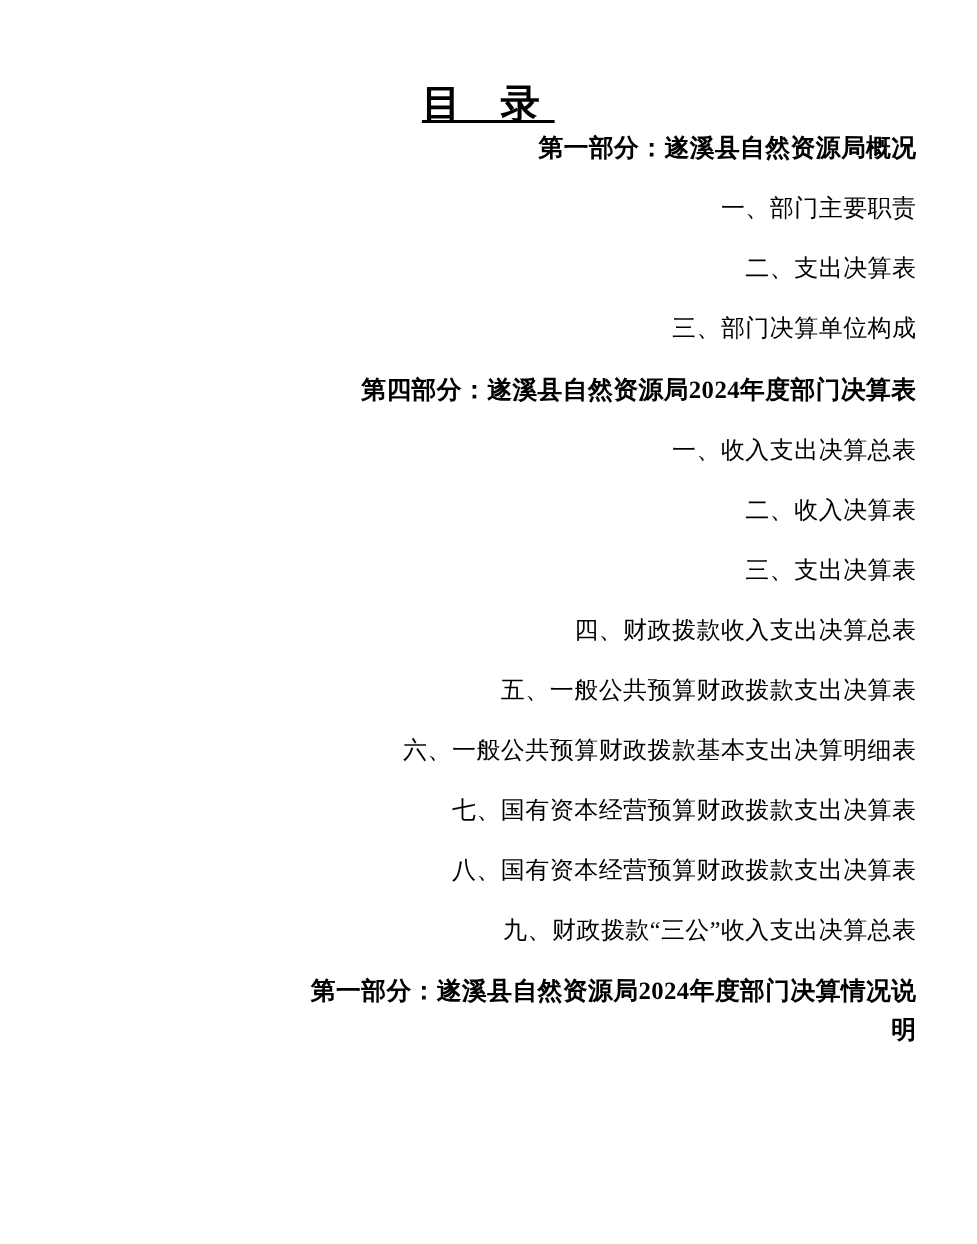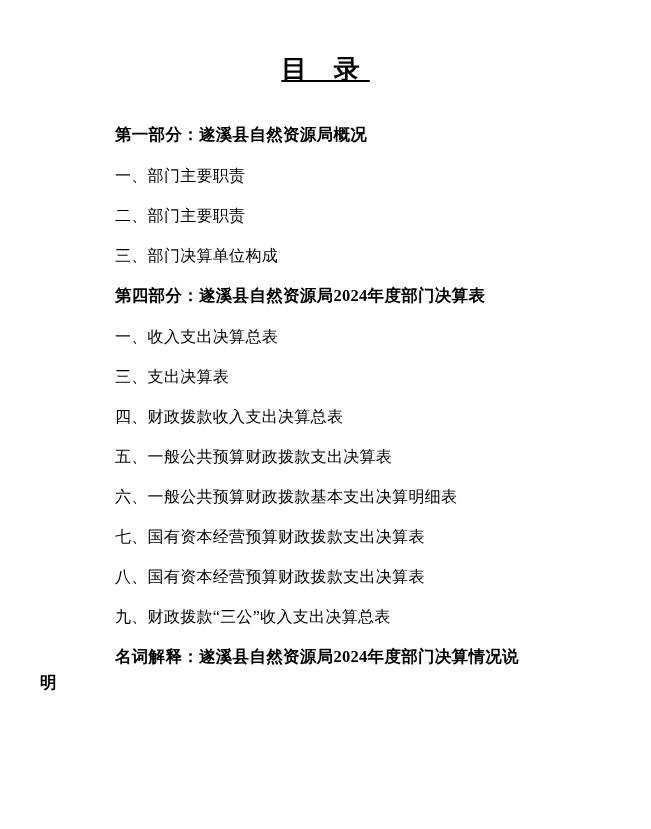--- a/index.html
+++ b/index.html
@@ -26,22 +26,22 @@
     text-align: center;
     font-size: 26px;
     font-weight: bold;
     letter-spacing: 10px;
     margin-top: 52px;
     margin-bottom: 0;
     font-family: "Liberation Serif", "DejaVu Serif", serif;
     text-decoration: underline;
   }
   .toc {
-    margin-top: 36px;
     padding-left: 0;
+    text-align: right;
   }
   .entry {
     font-size: 16px;
     line-height: 1.5;
     margin-bottom: 16px;
     padding-left: 115px;
     padding-right: 40px;
     letter-spacing: 0.3px;
   }
   .entry.part {
@@ -56,35 +56,36 @@
 <body>
 
 <div class="page">
 
   <div class="doc-title">目 录</div>
 
   <div class="toc">
 
     <div class="entry part">第一部分：遂溪县自然资源局概况</div>
     <div class="entry sub">一、部门主要职责</div>
-    <div class="entry sub">二、部门主要职责</div>
+    <div class="entry sub">二、支出决算表</div>
     <div class="entry sub">三、部门决算单位构成</div>
 
     <div class="entry part">第四部分：遂溪县自然资源局2024年度部门决算表</div>
     <div class="entry sub">一、收入支出决算总表</div>
+    <div class="entry sub">二、收入决算表</div>
     <div class="entry sub">三、支出决算表</div>
     <div class="entry sub">四、财政拨款收入支出决算总表</div>
     <div class="entry sub">五、一般公共预算财政拨款支出决算表</div>
     <div class="entry sub">六、一般公共预算财政拨款基本支出决算明细表</div>
     <div class="entry sub">七、国有资本经营预算财政拨款支出决算表</div>
     <div class="entry sub">八、国有资本经营预算财政拨款支出决算表</div>
     <div class="entry sub">九、财政拨款“三公”收入支出决算总表</div>
 
     <div class="entry part" style="margin-bottom:2px;">
-      <span>名词解释：遂溪县自然资源局2024年度部门决算情况说</span>
+      <span>第一部分：遂溪县自然资源局2024年度部门决算情况说</span>
     </div>
     <div class="entry part" style="padding-left:40px; margin-bottom:16px;">
       <span>明</span>
     </div>
 
 
   </div>
 </div>
 
 </body></html>

